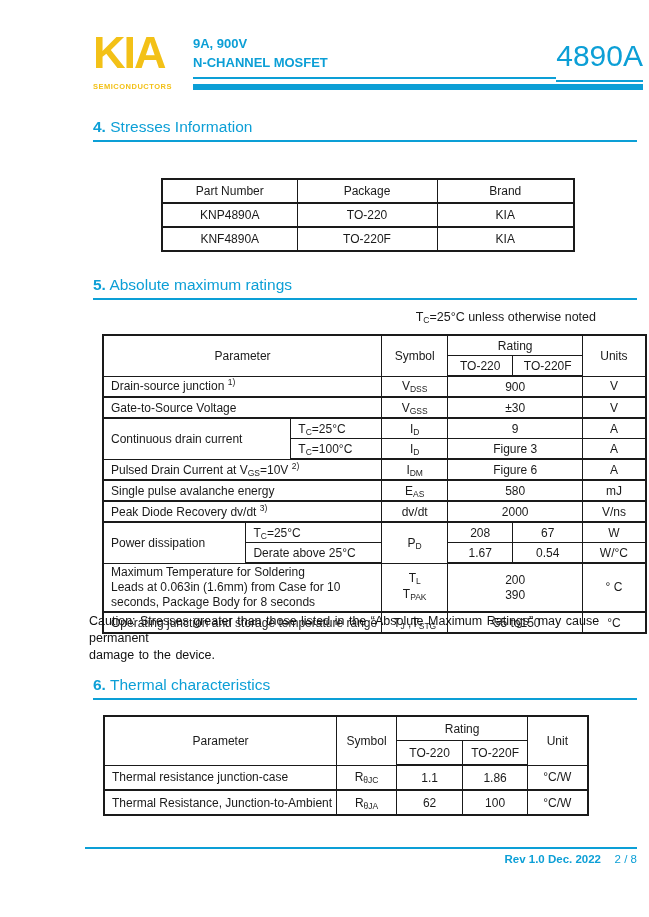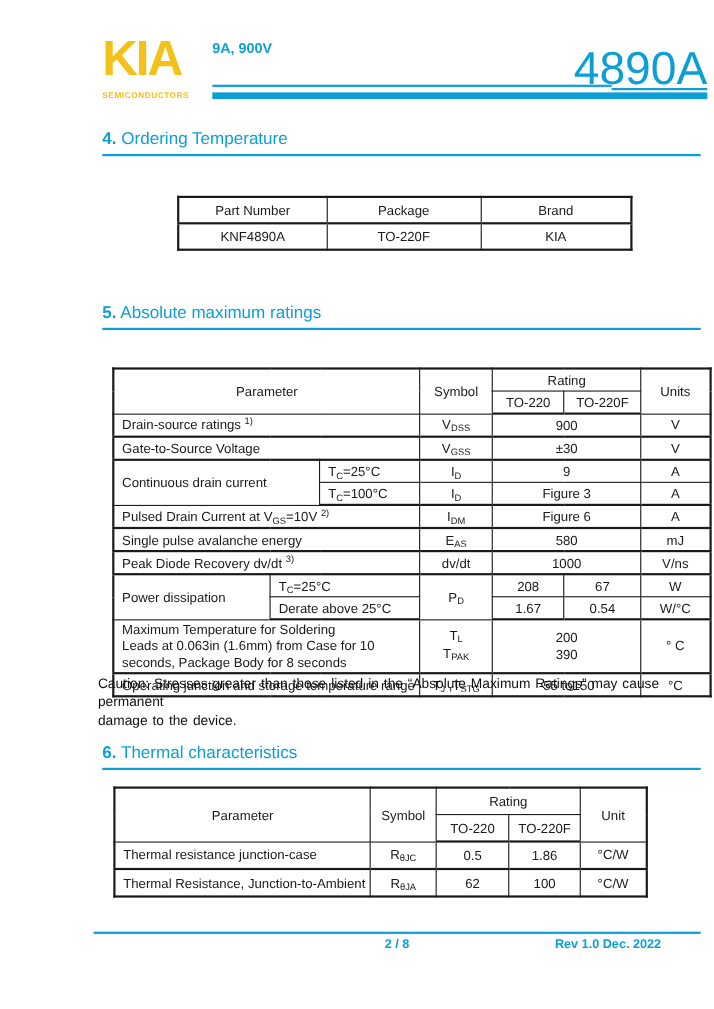--- a/index.html
+++ b/index.html
@@ -12,21 +12,21 @@
     position:relative;width:649px;height:917px;background:#fff;
     font-family:"Liberation Sans", sans-serif;color:var(--ink);overflow:hidden;margin-left:36px;
   }
   
   .logo{position:absolute;left:57px;top:30px;font-size:45px;font-weight:700;
         color:var(--yellow);letter-spacing:-2px;line-height:1;}
   .logo-sub{position:absolute;left:57px;top:82px;font-size:7.5px;font-weight:700;
         color:var(--yellow);letter-spacing:0.5px;text-align:center;}
   .subtitle{position:absolute;left:157px;top:34px;font-size:13px;font-weight:700;
         color:var(--accent);line-height:19px;}
-  .pn{position:absolute;right:42px;top:41px;font-size:42px;font-weight:400;
+  .pn{position:absolute;right:42px;top:41px;font-size:30px;font-weight:400;
         color:var(--accent);line-height:1;}
   .hline1{position:absolute;left:157px;top:77px;width:363px;height:2px;background:var(--accent);}
   .hline2{position:absolute;left:520px;top:80px;width:87px;height:2px;background:var(--accent);}
   .hbar{position:absolute;left:157px;top:84px;width:450px;height:6px;background:var(--accent);}
   
   .sec{position:absolute;left:57px;font-size:15.5px;color:var(--accent);}
   .sec b{font-weight:700;}
   .sec-line{position:absolute;left:57px;width:544px;height:2px;background:var(--accent);}
   
   table{border-collapse:collapse;border:2px solid var(--ink);table-layout:fixed;}
@@ -46,72 +46,81 @@
   #amr-note{position:absolute;left:300px;top:310px;width:260px;text-align:right;
         font-size:12.5px;color:var(--ink);}
   #amr-table td.tall{height:45px;white-space:normal;line-height:15px;vertical-align:middle;}
   .caution{position:absolute;left:53px;top:613px;width:552px;font-size:12.5px;
         line-height:17px;color:#111;word-spacing:1px;}
   
   #thermal-table{position:absolute;left:67px;top:715px;}
   #thermal-table td{height:21px;}
   
   .footer-line{position:absolute;left:49px;top:847px;width:552px;height:2px;background:var(--accent);}
-  .footer-page{position:absolute;left:49px;top:853px;width:552px;text-align:center;
-        font-size:11.5px;font-weight:700;color:var(--accent);}
+  .footer-page{position:absolute;left:49px;top:853px;width:552px;text-align:right;
+        font-size:11.5px;font-weight:400;color:var(--accent);}
   .footer-rev{position:absolute;right:84px;top:853px;font-size:11.5px;font-weight:700;
         color:var(--accent);}
 </style>
 </head>
 <body>
 
 <div class="page">
 
   <div class="logo">KIA</div>
   <div class="logo-sub">SEMICONDUCTORS</div>
   <div class="subtitle">
     <div>9A, 900V</div>
+    <div>N-CHANNEL MOSFET</div>
   </div>
   <div class="pn">4890A</div>
   <div class="hline1"></div>
   <div class="hline2"></div>
   <div class="hbar"></div>
 
   <div class="sec" style="top:118px;">
     <b>4.</b>
-    <span>Ordering Temperature</span>
+    <span>Stresses Information</span>
   </div>
   <div class="sec-line" style="top:140px;"></div>
 
   <table id="ordering-table">
     <colgroup>
         <col style="width:135px;">
         <col style="width:140px;">
         <col style="width:137px;">
       </colgroup>
     <tbody>
         <tr class="tk">
       <td>Part Number</td>
       <td>Package</td>
       <td>Brand</td>
     </tr>
+    <tr class="tk">
+      <td>KNP4890A</td>
+      <td>TO-220</td>
+      <td>KIA</td>
+    </tr>
     <tr>
       <td>KNF4890A</td>
       <td>TO-220F</td>
       <td>KIA</td>
     </tr>
   </tbody>
     </table>
 
   <div class="sec" style="top:276px;">
     <b>5.</b>
     <span>Absolute maximum ratings</span>
   </div>
   <div class="sec-line" style="top:298px;"></div>
 
+  <div id="amr-note">
+    <span>T</span><sub class="sb">C</sub><span>=25°C unless otherwise noted</span>
+  </div>
 
   <table id="amr-table">
     <colgroup>
       <col style="width:140px;">
         <col style="width:44px;">
         <col style="width:89px;">
       <col style="width:66px;">
         <col style="width:65px;">
         <col style="width:70px;">
         <col style="width:63px;">
@@ -122,21 +131,21 @@
       <td rowspan="2">Symbol</td>
       <td colspan="2">Rating</td>
       <td rowspan="2">Units</td>
     </tr>
     <tr class="tk">
       <td>TO-220</td>
       <td>TO-220F</td>
     </tr>
 
     <tr class="tk">
-      <td colspan="3" class="pl"><span>Drain-source ratings </span><sup class="fn">1)</sup></td>
+      <td colspan="3" class="pl"><span>Drain-source junction </span><sup class="fn">1)</sup></td>
       <td><span>V</span><sub class="sb">DSS</sub></td>
       <td colspan="2">900</td>
       <td>V</td>
     </tr>
 
     <tr class="tk">
       <td colspan="3" class="pl">Gate-to-Source Voltage</td>
       <td><span>V</span><sub class="sb">GSS</sub></td>
       <td colspan="2">±30</td>
       <td>V</td>
@@ -166,21 +175,21 @@
     <tr class="tk">
       <td colspan="3" class="pl">Single pulse avalanche energy</td>
       <td><span>E</span><sub class="sb">AS</sub></td>
       <td colspan="2">580</td>
       <td>mJ</td>
     </tr>
 
     <tr class="tk">
       <td colspan="3" class="pl"><span>Peak Diode Recovery dv/dt </span><sup class="fn">3)</sup></td>
       <td>dv/dt</td>
-      <td colspan="2">1000</td>
+      <td colspan="2">2000</td>
       <td>V/ns</td>
     </tr>
 
     <tr>
       <td rowspan="2" class="pl">Power dissipation</td>
       <td colspan="2" class="pl"><span>T</span><sub class="sb">C</sub><span>=25°C</span></td>
       <td rowspan="2"><span>P</span><sub class="sb">D</sub></td>
       <td>208</td>
       <td>67</td>
       <td>W</td>
@@ -244,21 +253,21 @@
       <td colspan="2">Rating</td>
       <td rowspan="2">Unit</td>
     </tr>
     <tr class="tk">
       <td>TO-220</td>
       <td>TO-220F</td>
     </tr>
     <tr class="tk">
       <td class="pl">Thermal resistance junction-case</td>
       <td><span>R</span><sub class="sb">θJC</sub></td>
-      <td>0.5</td>
+      <td>1.1</td>
       <td>1.86</td>
       <td>°C/W</td>
     </tr>
     <tr>
       <td class="pl">Thermal Resistance, Junction-to-Ambient</td>
       <td><span>R</span><sub class="sb">θJA</sub></td>
       <td>62</td>
       <td>100</td>
       <td>°C/W</td>
     </tr>

